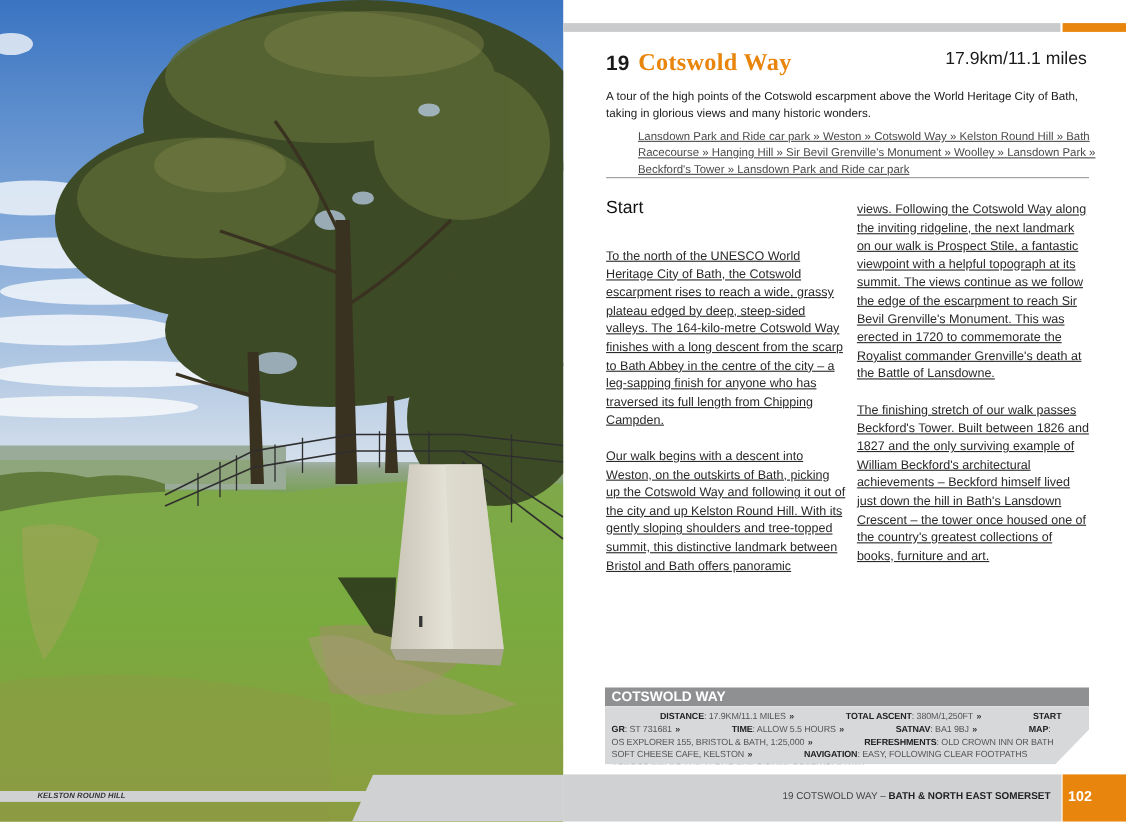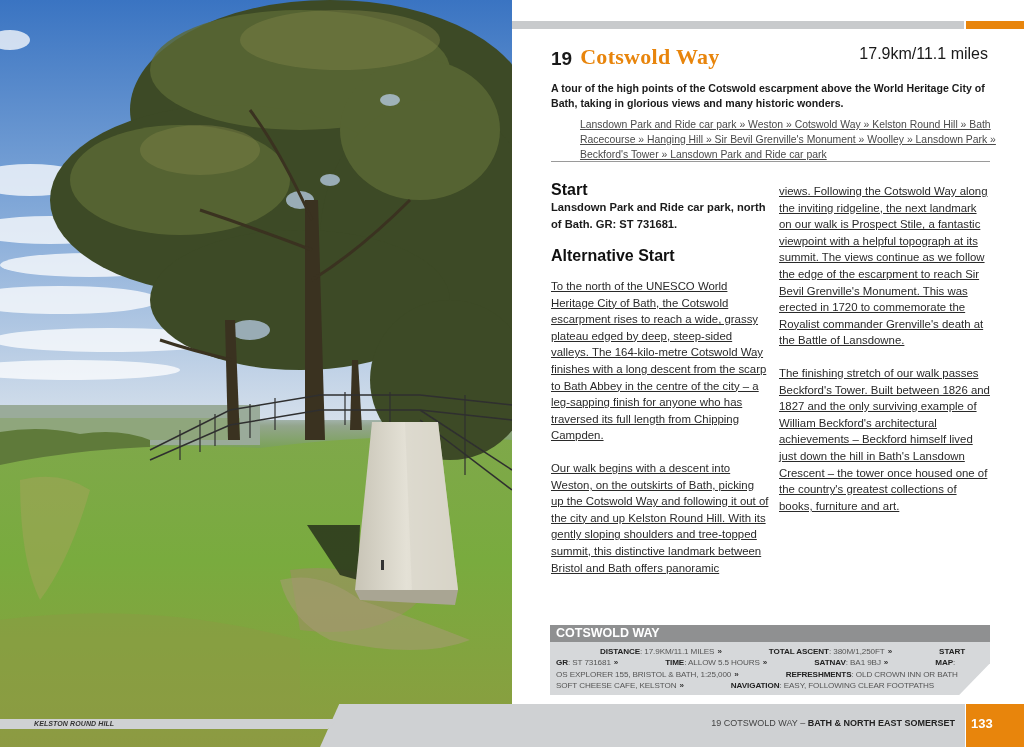--- a/index.html
+++ b/index.html
@@ -29,28 +29,28 @@
 
   
   .top-bar { position: absolute; left: 512px; top: 21px; width: 452px; height: 8px; background: #c8cacc; }
   .top-bar-accent { position: absolute; left: 966px; top: 21px; width: 58px; height: 8px; background: #e8850c; }
 
   .walk-title { position: absolute; left: 551px; top: 42px; height: 28px; display: flex; align-items: flex-end; }
   .walk-number { font-family: "Liberation Sans", sans-serif; font-weight: bold; font-size: 19px; color: #1a1a1a; margin-right: 8px; }
   .walk-name { font-family: "Liberation Serif", serif; font-weight: bold; font-size: 22px; color: #e8850c; letter-spacing: 0.3px; }
   .walk-distance { position: absolute; right: 36px; top: 45px; font-size: 16px; color: #1a1a1a; }
 
-  .intro { position: absolute; left: 551px; top: 81px; width: 440px; font-size: 10.6px; line-height: 14.5px; font-weight: bold; color: #1a1a1a; }
+  .intro { position: absolute; left: 551px; top: 81px; width: 440px; font-size: 10.6px; line-height: 14.5px; font-weight: normal; color: #1a1a1a; }
   .route { position: absolute; left: 580px; top: 117px; width: 440px; font-size: 10.4px; line-height: 15px; color: #4a4a4a; text-decoration: underline; }
   .route-rule { position: absolute; left: 551px; top: 161px; width: 439px; height: 1px; background: #9a9a9a; }
 
   .col { position: absolute; font-size: 11.4px; line-height: 16.6px; color: #2a2a2a; }
   .col-left { left: 551px; top: 180px; width: 218px; }
   .col-right { left: 779px; top: 183px; width: 212px; }
-  .col h3 { font-size: 16px; font-weight: bold; color: #111; line-height: 19px; margin-top: 0; }
+  .col h3 { font-size: 16px; font-weight: normal; color: #111; line-height: 19px; margin-top: 0; }
   .col .lead { font-weight: bold; color: #1a1a1a; font-size: 11.2px; line-height: 17px; }
   .col .gap { height: 13px; }
   .col p { margin: 0; text-decoration: underline; }
   .col p + p { margin-top: 16px; }
 
   
   .info-box {
     position: absolute; left: 550px; top: 625px; width: 440px; height: 70px;
   }
   .info-head {
@@ -196,23 +196,21 @@
   <span class="walk-name">Cotswold Way</span>
 </div>
 <div class="walk-distance">17.9km/11.1 miles</div>
 
 <div class="intro">A tour of the high points of the Cotswold escarpment above the World Heritage City of Bath, taking in glorious views and many historic wonders.</div>
 <div class="route">Lansdown Park and Ride car park » Weston » Cotswold Way » Kelston Round Hill » Bath Racecourse » Hanging Hill » Sir Bevil Grenville's Monument » Woolley » Lansdown Park » Beckford's Tower » Lansdown Park and Ride car park</div>
 <div class="route-rule"></div>
 
 <div class="col col-left">
   <h3>Start</h3>
-  <div class="lead">Lansdown Park and Ride car park, north of Bath. GR: ST 731681.</div>
   <div class="gap"></div>
-  <h3>Alternative Start</h3>
   <div class="gap"></div>
   <p>To the north of the UNESCO World Heritage City of Bath, the Cotswold escarpment rises to reach a wide, grassy plateau edged by deep, steep-sided valleys. The 164-kilo-metre Cotswold Way finishes with a long descent from the scarp to Bath Abbey in the centre of the city – a leg-sapping finish for anyone who has traversed its full length from Chipping Campden.</p>
   <p>Our walk begins with a descent into Weston, on the outskirts of Bath, picking up the Cotswold Way and following it out of the city and up Kelston Round Hill. With its gently sloping shoulders and tree-topped summit, this distinctive landmark between Bristol and Bath offers panoramic</p>
 </div>
 
 <div class="col col-right">
   <p>views. Following the Cotswold Way along the inviting ridgeline, the next landmark on our walk is Prospect Stile, a fantastic viewpoint with a helpful topograph at its summit. The views continue as we follow the edge of the escarpment to reach Sir Bevil Grenville's Monument. This was erected in 1720 to commemorate the Royalist commander Grenville's death at the Battle of Lansdowne.</p>
   <p>The finishing stretch of our walk passes Beckford's Tower. Built between 1826 and 1827 and the only surviving example of William Beckford's architectural achievements – Beckford himself lived just down the hill in Bath's Lansdown Crescent – the tower once housed one of the country's greatest collections of books, furniture and art.</p>
 </div>
 
@@ -223,13 +221,13 @@
   </div>
 </div>
 
 <div class="footer-bar"></div>
 <div class="footer-text">
   <span>19 COTSWOLD WAY</span>
   <span>–</span>
   <b>BATH &amp; NORTH EAST SOMERSET</b>
 </div>
 <div class="page-number-box"></div>
-<div class="page-number">133</div>
+<div class="page-number">102</div>
 
 </body></html>

